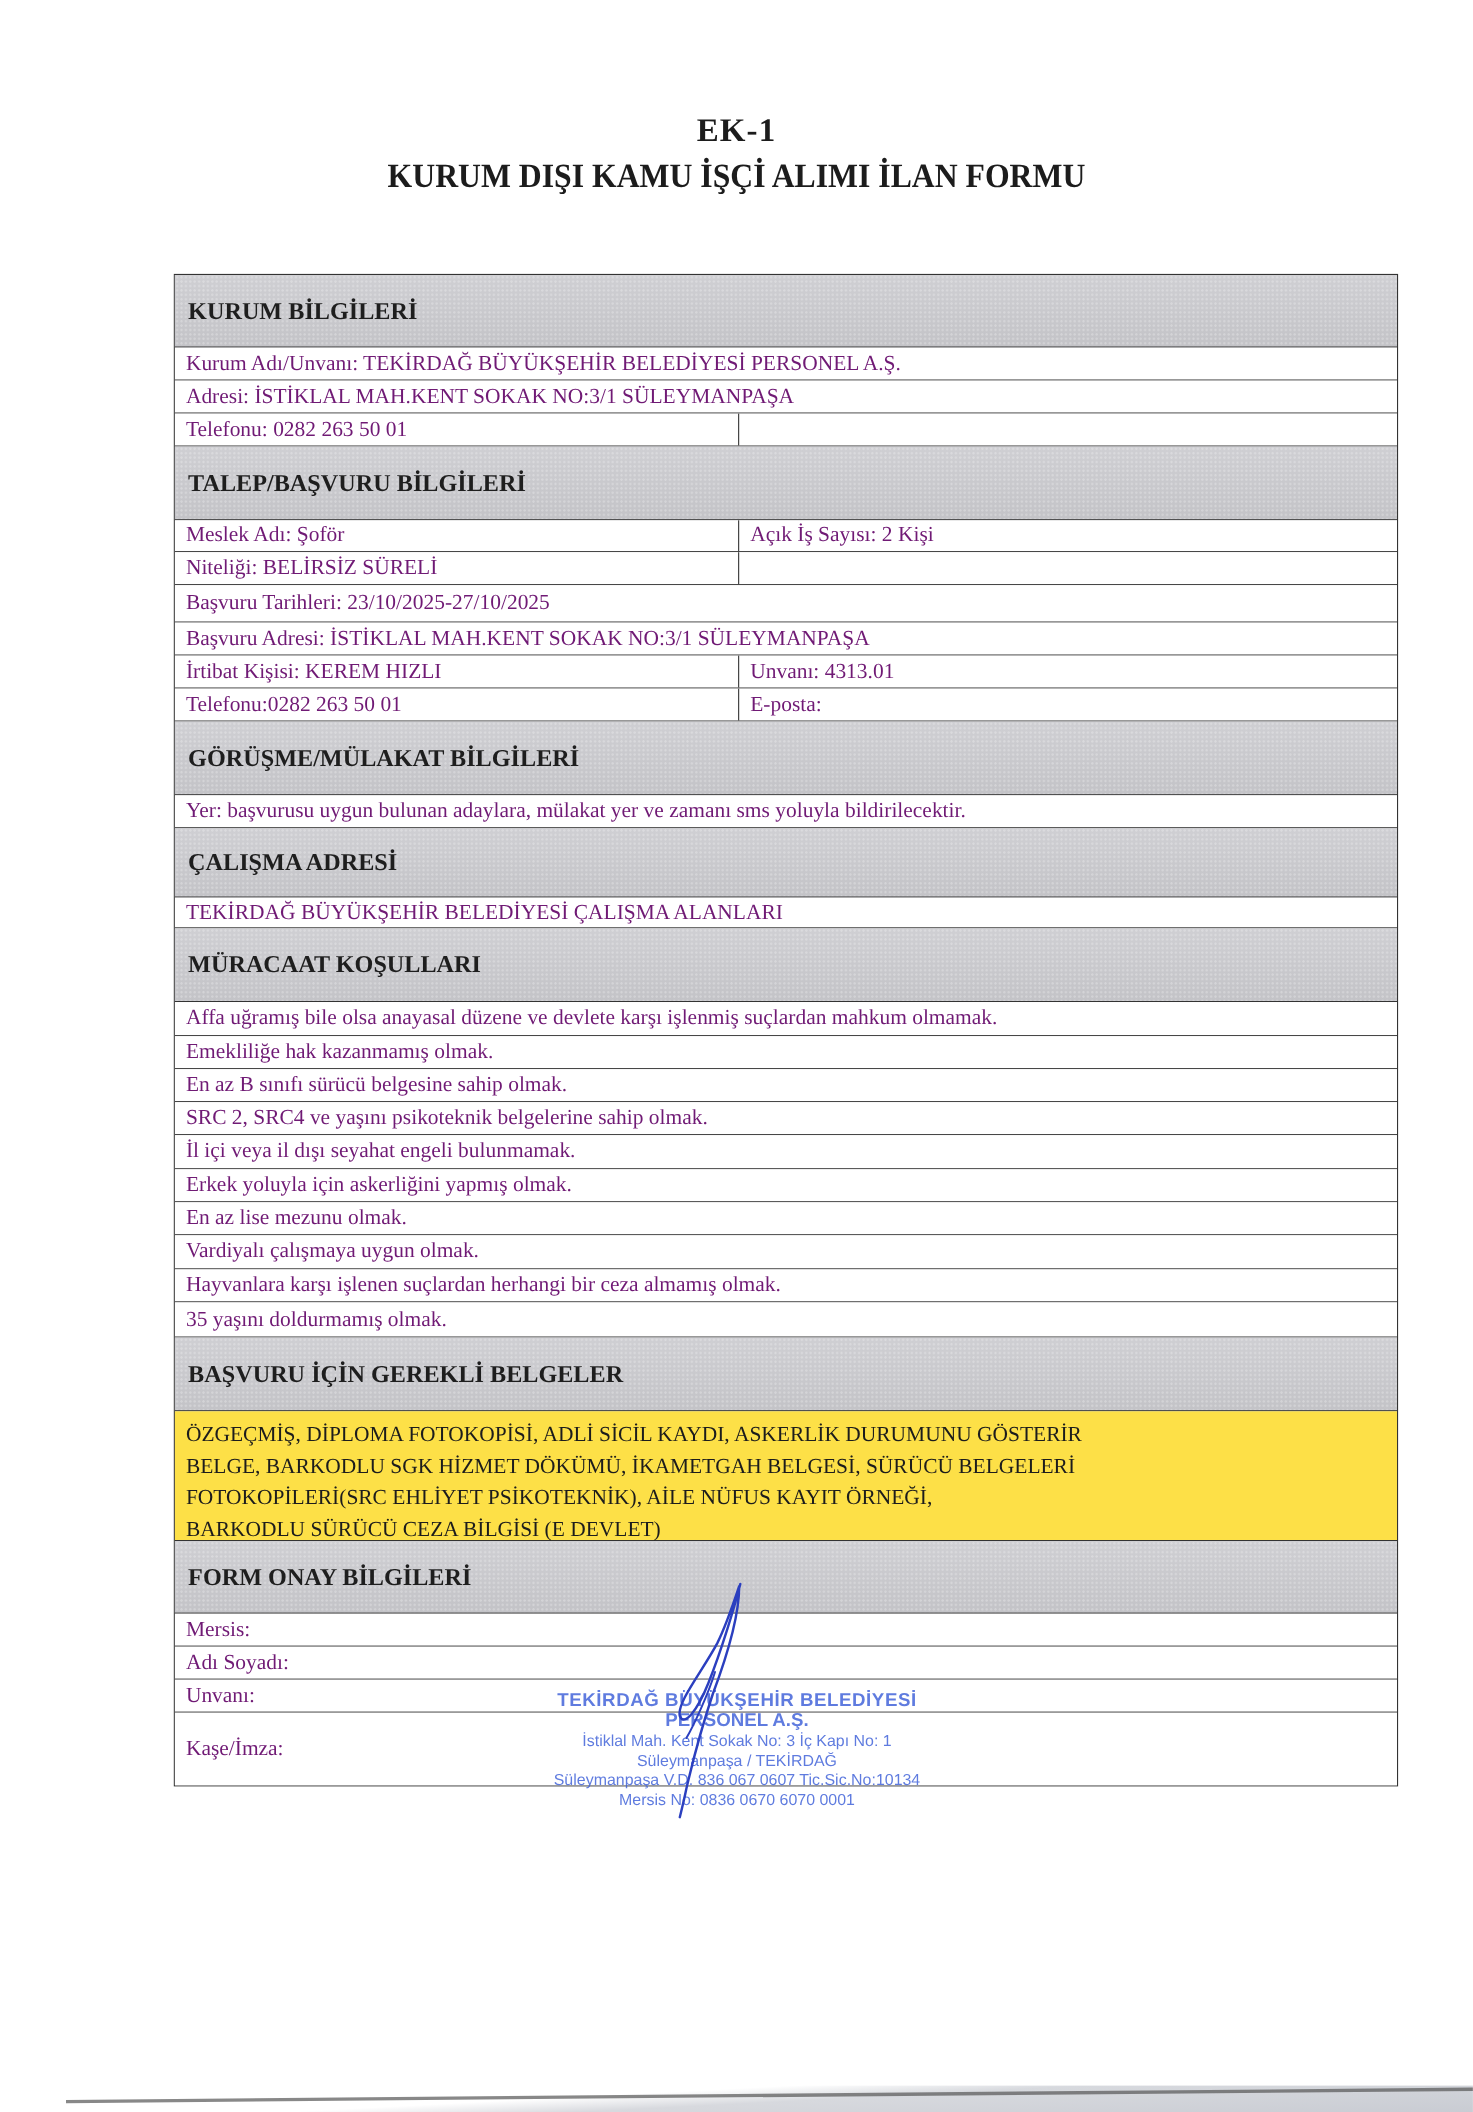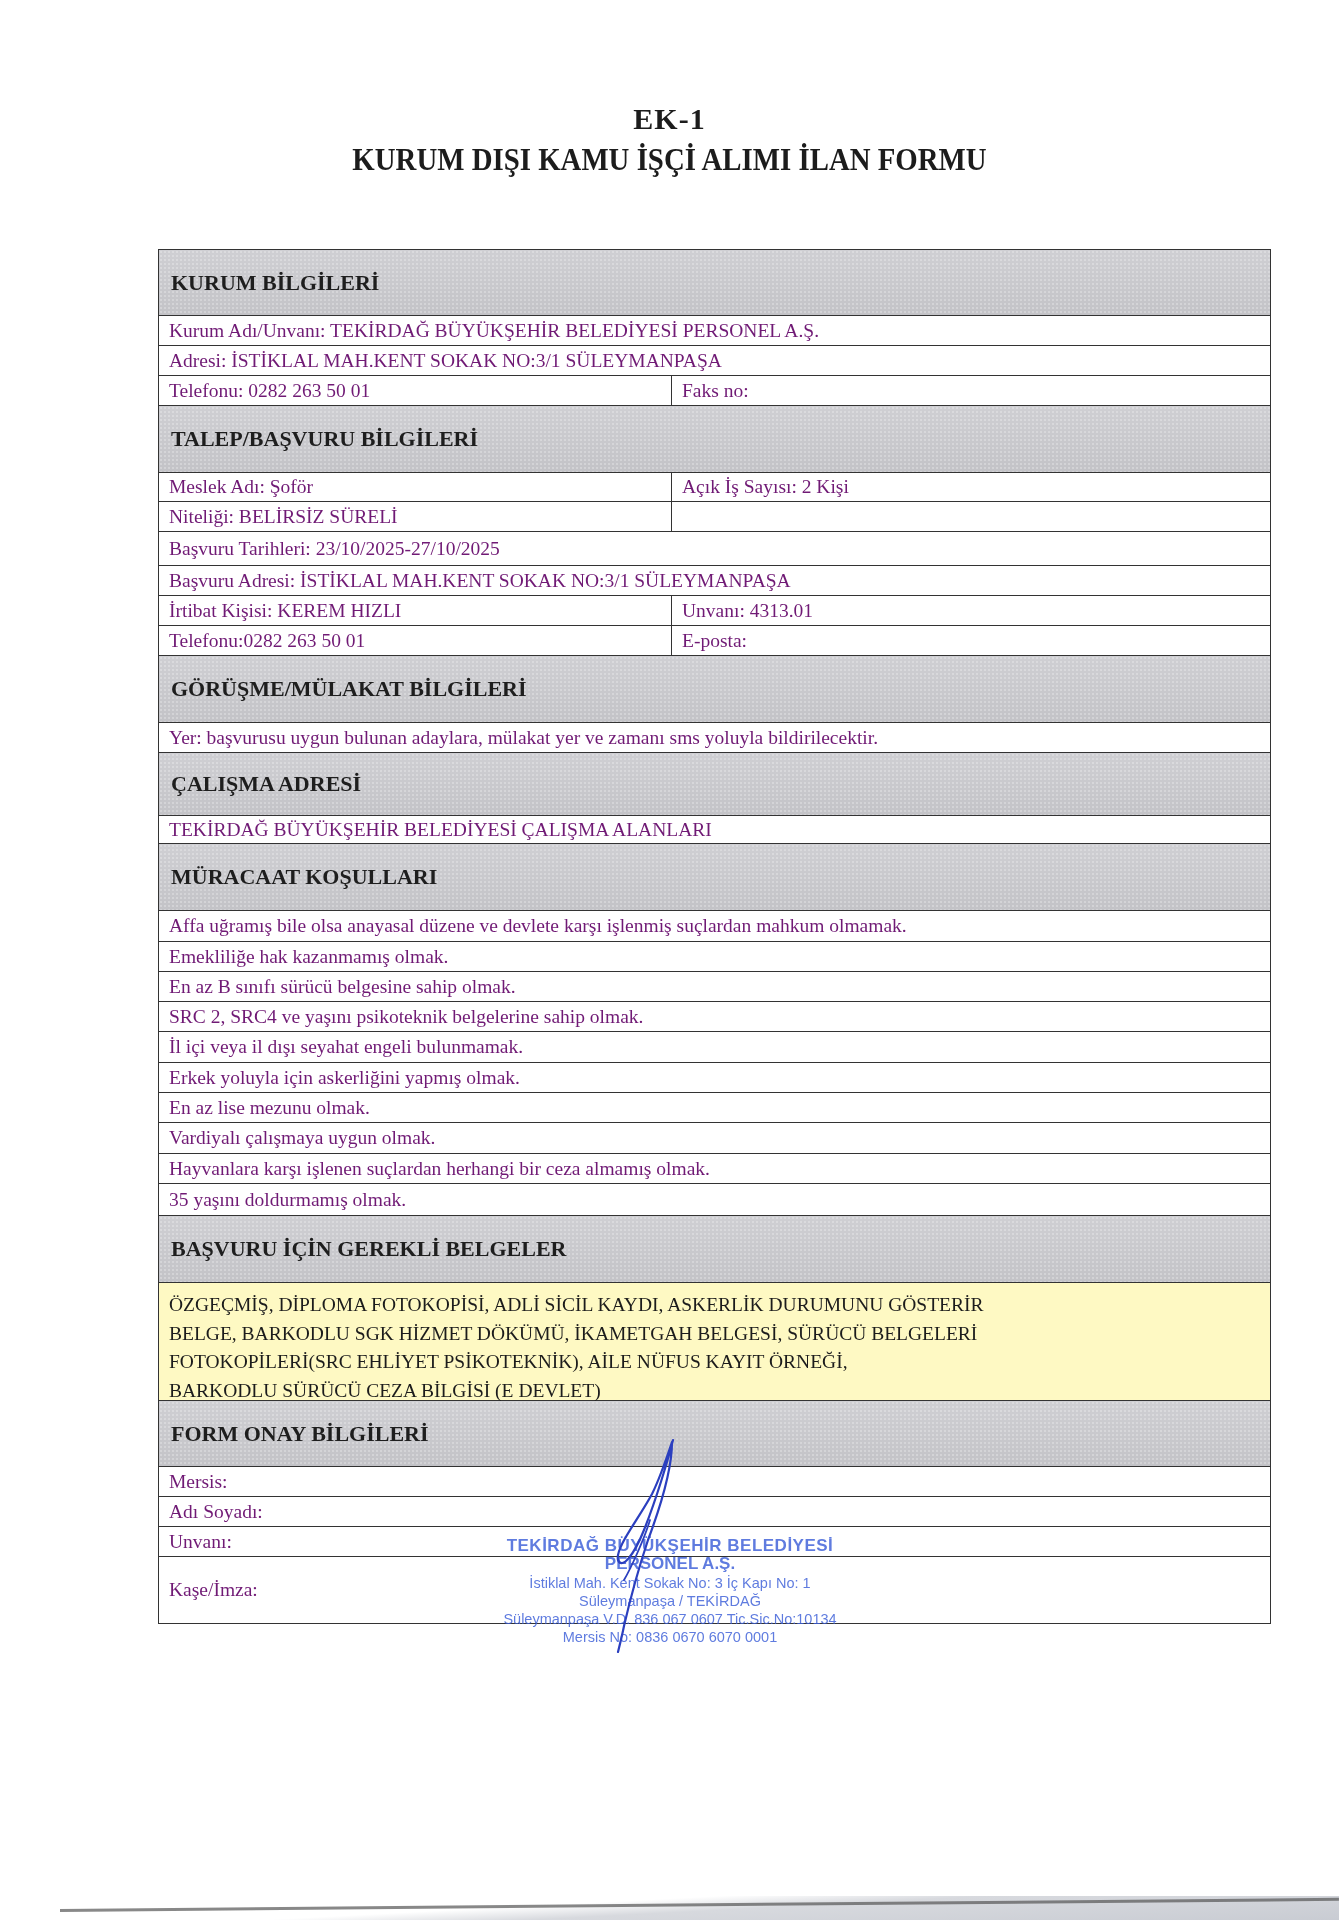--- a/index.html
+++ b/index.html
@@ -46,21 +46,21 @@
     font-family:"Liberation Serif","DejaVu Serif",serif;
     font-size:19.5px; color:#701a75; white-space:nowrap; overflow:hidden;
   }
   .cell.l { width:513px; border-right:1.5px solid #333; }
   .cell.r { flex:1; }
   .cell.full { flex:1; }
   .docs {
     padding:8px 10px 6px 10px;
     font-family:"Liberation Serif","DejaVu Serif",serif;
     font-size:19.5px; line-height:28.5px; color:#1c1c1c;
-    border-bottom:1.5px solid #333; box-sizing:border-box; background:#fef9c3;
+    border-bottom:1.5px solid #333; box-sizing:border-box; background:#fde047;
   }
   .stamp {
     position:absolute; left:480px; top:1536px; width:380px;
     color:#3c5fd8; text-align:center;
     font-family:"Liberation Sans","DejaVu Sans",sans-serif;
     opacity:0.82; pointer-events:none;
   }
   .stamp .s1 { font-size:17px; font-weight:bold; letter-spacing:0.5px; }
   .stamp .s2 { font-size:17px; font-weight:bold; margin-top:-2px; }
   .stamp .s3, .stamp .s4, .stamp .s5, .stamp .s6 { font-size:14.5px; line-height:18px; }
@@ -85,21 +85,20 @@
 
   <div class="hdr" style="height:66px">KURUM BİLGİLERİ</div>
   <div class="row" style="height:30px">
     <div class="cell full">Kurum Adı/Unvanı: TEKİRDAĞ BÜYÜKŞEHİR BELEDİYESİ PERSONEL A.Ş.</div>
   </div>
   <div class="row" style="height:30px">
     <div class="cell full">Adresi: İSTİKLAL MAH.KENT SOKAK NO:3/1 SÜLEYMANPAŞA</div>
   </div>
   <div class="row" style="height:30px">
     <div class="cell l">Telefonu: 0282 263 50 01</div>
-    <div class="cell r">Faks no:</div>
   </div>
 
   <div class="hdr" style="height:67px">TALEP/BAŞVURU BİLGİLERİ</div>
   <div class="row" style="height:29px">
     <div class="cell l">Meslek Adı: Şoför</div>
     <div class="cell r">Açık İş Sayısı: 2 Kişi</div>
   </div>
   <div class="row" style="height:30px">
     <div class="cell l">Niteliği: BELİRSİZ SÜRELİ</div>
     <div class="cell r"></div>

